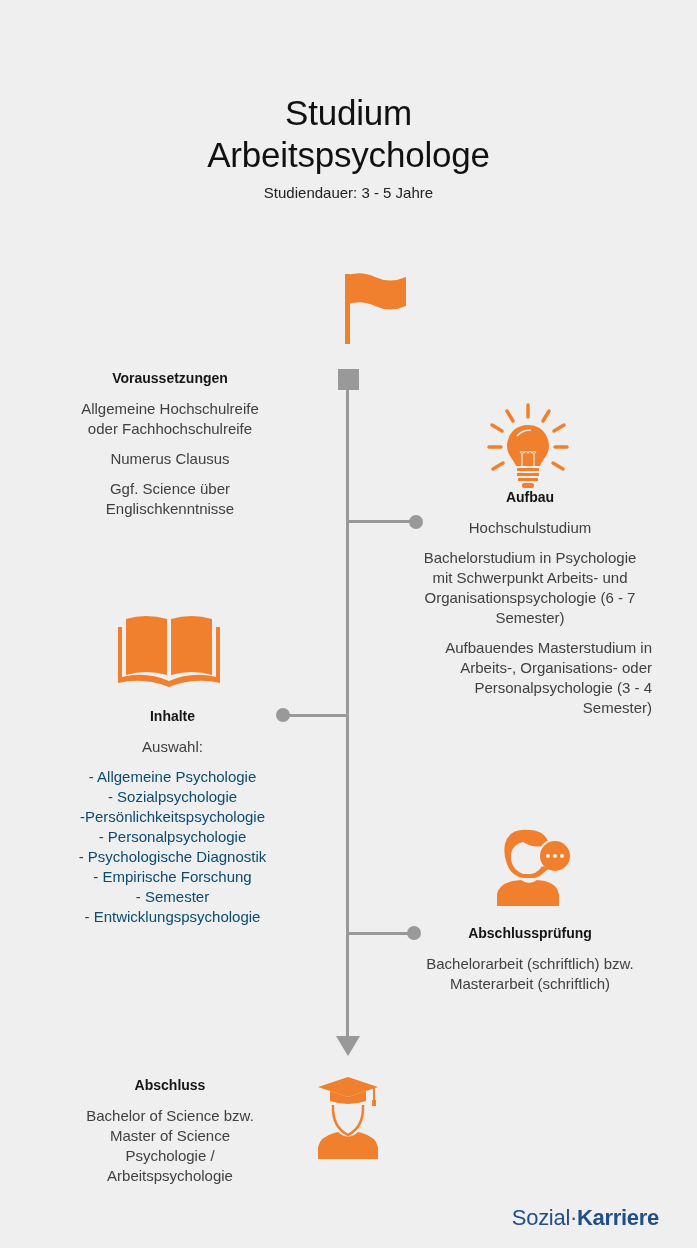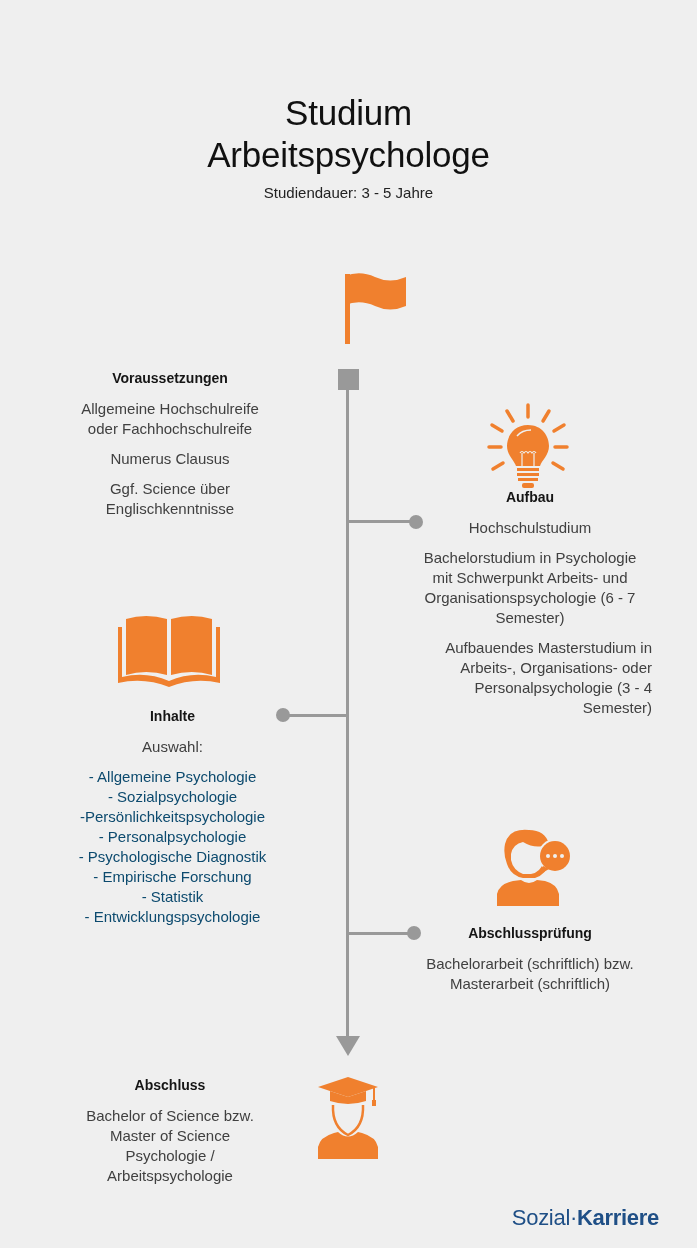--- a/index.html
+++ b/index.html
@@ -123,21 +123,21 @@
 <div class="abs block center" style="left:40px; width:265px; top:703px;">
   <div class="heading" style="margin-bottom:8px;">Inhalte</div>
   <div class="para" style="margin-bottom:10px;">Auswahl:</div>
   <ul class="list">
     <li>- Allgemeine Psychologie</li>
     <li>- Sozialpsychologie</li>
     <li>-Persönlichkeitspsychologie</li>
     <li>- Personalpsychologie</li>
     <li>- Psychologische Diagnostik</li>
     <li>- Empirische Forschung</li>
-    <li>- Statistik</li>
+    <li>- Semester</li>
     <li>- Entwicklungspsychologie</li>
   </ul>
 </div>
 
 <div class="abs" style="left:493px; top:826px;">
   <svg width="80" height="82" viewBox="0 0 80 82">
     <path d="M4 80 L 4 68 Q 6 58 20 55 L 28 54 Q 36 60 44 54 L 52 55 Q 64 58 66 68 L 66 80 Z" fill="#f0802e"></path>
     <path d="M36 4 Q 16 2 12 18 Q 10 28 14 38 Q 18 50 30 52 L 42 52 Q 54 48 56 36 L 56 18 Q 52 4 36 4 Z" fill="#f0802e"></path>
     <path d="M18 28 Q 20 18 30 16 Q 40 22 50 20 L 50 36 Q 48 46 38 48 L 30 48 Q 20 44 18 34 Z" fill="#efefef"></path>
     <circle cx="62" cy="30" r="17" fill="#efefef"></circle>

